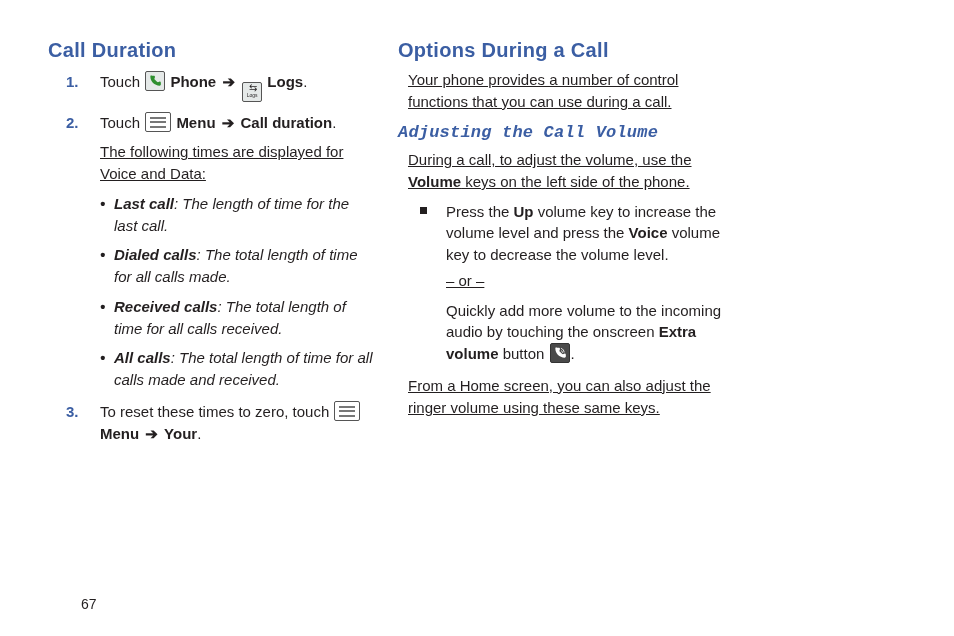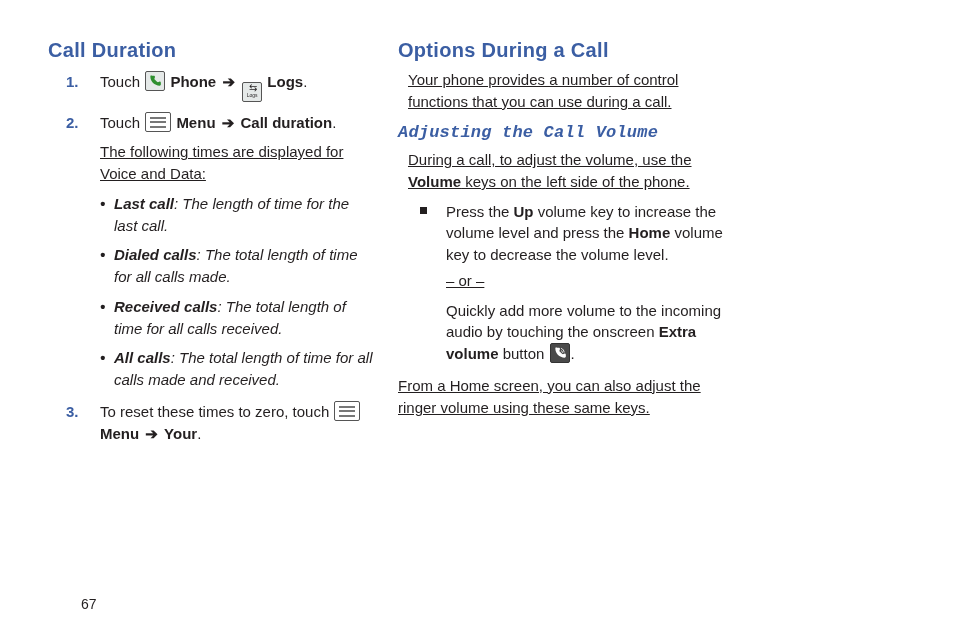--- a/index.html
+++ b/index.html
@@ -212,30 +212,30 @@
     <h2 class="section">Options During a Call</h2>
     <div class="p" style="margin-left:10px">Your phone provides a number of control functions that you can use during a call.</div>
 
     <h3 class="sub">Adjusting the Call Volume</h3>
     <div class="p" style="margin-left:10px">
       <span>During a call, to adjust the volume, use the </span><b>Volume</b><span> keys on the left side of the phone.</span>
     </div>
 
     <ul class="square">
       <li>
-        <span>Press the </span><b>Up</b><span> volume key to increase the volume level and press the </span><b>Home</b><span> volume key to decrease the volume level.</span>
+        <span>Press the </span><b>Up</b><span> volume key to increase the volume level and press the </span><b>Voice</b><span> volume key to decrease the volume level.</span>
         <div class="p">– or –</div>
         <div>
           <span>Quickly add more volume to the incoming audio by touching the onscreen </span><b>Extra volume</b><span> button </span><span class="icon extra">
             <svg viewBox="0 0 24 24">
                 <path fill="#fff" d="M6 2c-1 0-2 1-2 2 0 9 7 16 16 16 1 0 2-1 2-2v-3c0-1-1-2-2-2l-3 1c-1 0-1 0-2-1l-3-3c-1-1-1-1-1-2l1-3c0-1-1-2-2-2H6z"></path>
                 <path stroke="#fff" stroke-width="1.5" fill="none" d="M14 4c3 1 5 4 5 7M14 8c1.5 .5 2.5 2 2.5 3.5"></path>
               </svg>
           </span><span>.</span>
         </div>
       </li>
     </ul>
 
-    <div class="p" style="">From a Home screen, you can also adjust the ringer volume using these same keys.</div>
+    <div class="p" style="margin-left:10px">From a Home screen, you can also adjust the ringer volume using these same keys.</div>
   </div>
 
   <div class="page-number">67</div>
 </div>
 
 </body></html>

